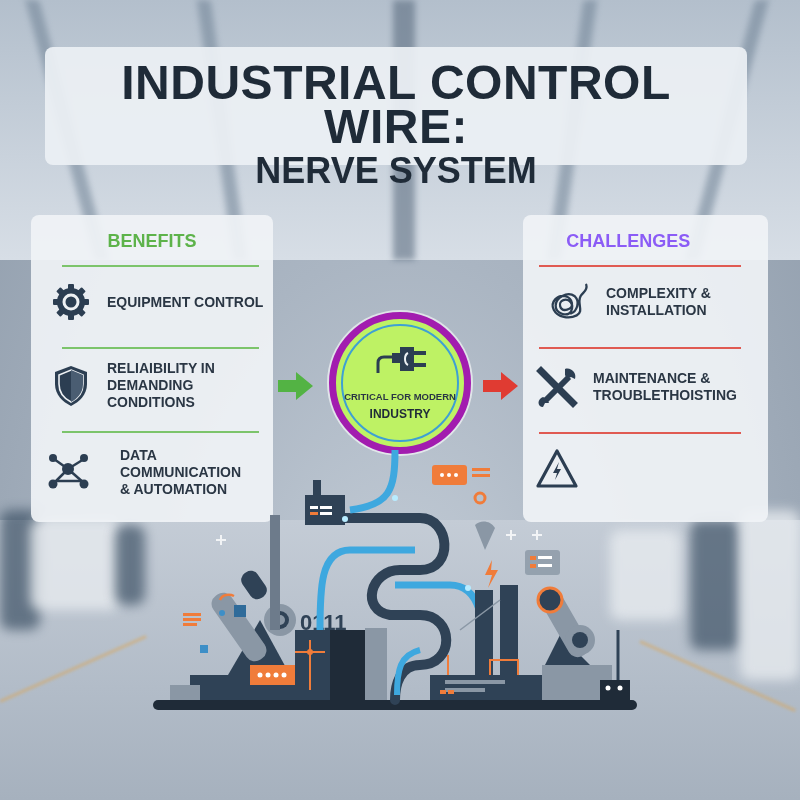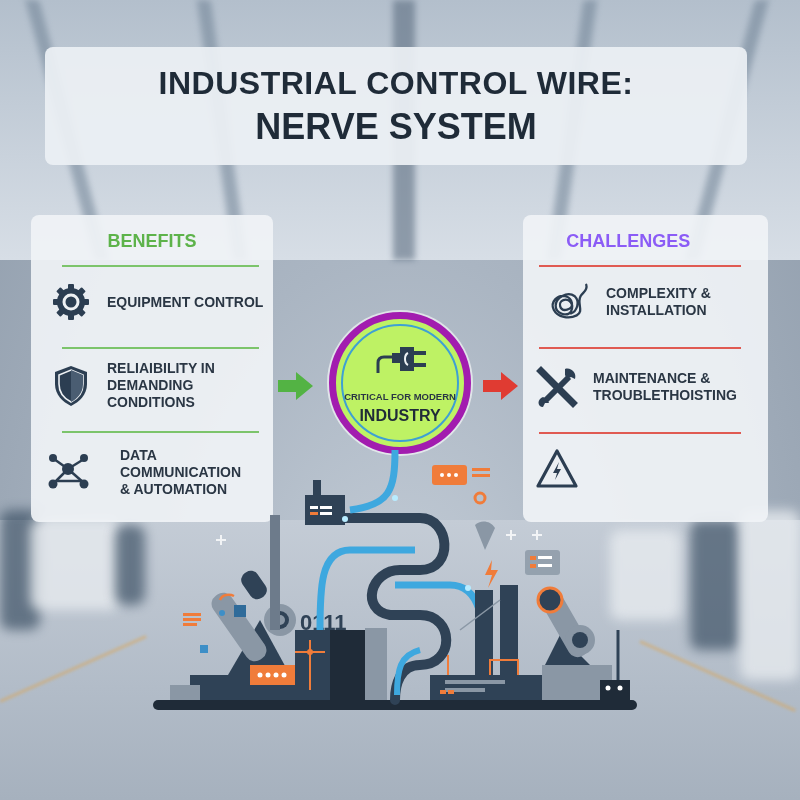--- a/index.html
+++ b/index.html
@@ -24,21 +24,21 @@
     .bg .lane { position: absolute; height: 3px; background: #d9a65a; opacity: .55; filter: blur(1.5px); }
     .bg .machine { position: absolute; background: #3e5266; opacity: .7; filter: blur(6px); border-radius: 10px; }
     .bg .machine.light { background: #e7ebef; opacity: .8; }
 
     
     .title-card {
       position: absolute; left: 45px; top: 47px; width: 702px; height: 118px;
       background: rgba(236,240,244,.93); border-radius: 8px;
       text-align: center; color: #1f2b38;
     }
-    .title-line1 { font-size: 32px; font-weight: bold; letter-spacing: .5px; margin-top: 14px; line-height: 44px; }
+    .title-line1 { font-size: 48px; font-weight: bold; letter-spacing: .5px; margin-top: 14px; line-height: 44px; }
     .title-line2 { font-size: 36px; font-weight: bold; line-height: 40px; margin-top: 2px; }
 
     
     .panel {
       position: absolute; top: 215px; height: 307px;
       background: rgba(240,243,246,.92); border-radius: 8px; padding-left: 48px;
     }
     .panel.left { left: 31px; width: 242px; }
     .panel.right { left: 523px; width: 245px; }
     .panel-heading { position: absolute; top: 16px; font-size: 18px; font-weight: bold; text-align: center; }
@@ -56,21 +56,21 @@
     .arrow { position: absolute; }
     .center-circle {
       position: absolute; left: 329px; top: 312px; width: 142px; height: 142px; border-radius: 50%;
       border: 7px solid #a21caf; background: #bef264;
       box-shadow: 0 0 0 2px rgba(255,255,255,.6);
     }
     .center-circle .inner {
       position: absolute; inset: 5px; border-radius: 50%; border: 2px solid #3ea0d4;
     }
     .center-text1 { position: absolute; left: 0; width: 100%; top: 72px; text-align: center; font-size: 9.5px; color: #2a3644; font-weight: bold; }
-    .center-text2 { position: absolute; left: 0; width: 100%; top: 88px; text-align: center; font-size: 16px; color: #1f2b38; font-weight: bold; }
+    .center-text2 { position: absolute; left: 0; width: 100%; top: 88px; text-align: center; font-size: 12px; color: #1f2b38; font-weight: bold; }
     .plug-icon { position: absolute; left: 40px; top: 24px; }
 
     .illustration { position: absolute; left: 150px; top: 450px; width: 500px; height: 275px; }
   </style>
 </head>
 <body>
 
 <div class="bg">
   <div class="ceiling"></div>
   <div class="beam" style="left:60px;transform:skewX(15deg)"></div>

